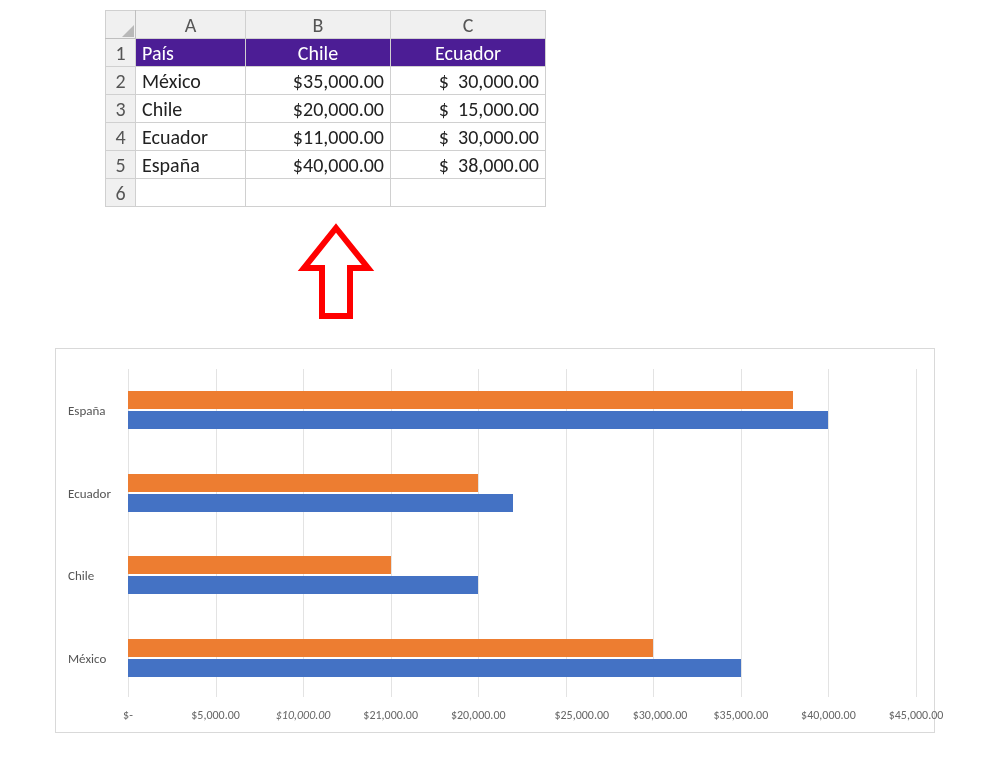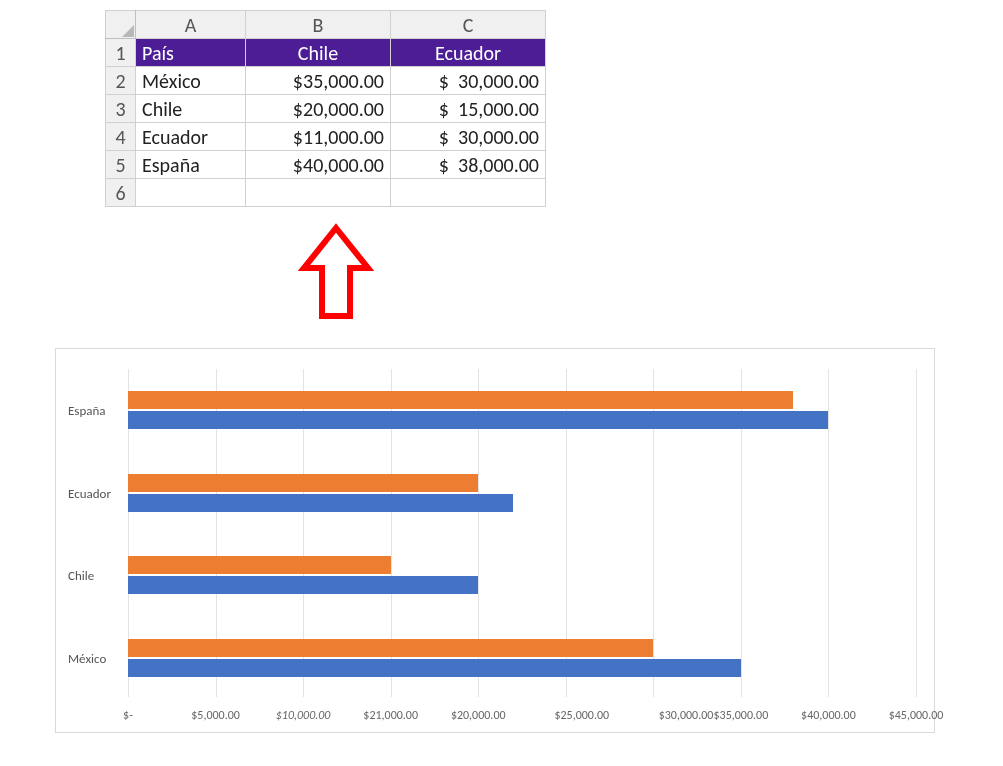--- a/index.html
+++ b/index.html
@@ -190,21 +190,21 @@
       <div class="bar enero" style="top: 289.75px; width: 612.889px;"></div>
     </div>
   <div id="xticks"></div>
   <div id="yticks"></div>
 <div class="xtick" style="left: 72px;">$-</div>
     <div class="xtick" style="left: 159.556px;">$5,000.00</div>
     <div class="xtick" style="left: 247.111px; font-style: italic;">$10,000.00</div>
     <div class="xtick" style="left: 334.667px;">$21,000.00</div>
     <div class="xtick" style="left: 422.222px;">$20,000.00</div>
     <div class="xtick" style="left: 509.778px; margin-left: 16px;">$25,000.00</div>
-    <div class="xtick" style="left: 630px;">$30,000.00</div>
+    <div class="xtick" style="left: 604px;">$30,000.00</div>
     <div class="xtick" style="left: 684.889px;">$35,000.00</div>
     <div class="xtick" style="left: 772.444px;">$40,000.00</div>
     <div class="xtick" style="left: 860px;">$45,000.00</div>
     <div class="ytick" style="top: 61.25px;">España</div>
     <div class="ytick" style="top: 143.75px;">Ecuador</div>
     <div class="ytick" style="top: 226.25px;">Chile</div>
     <div class="ytick" style="top: 308.75px;">México</div>
   </div>
 
 </body></html>

